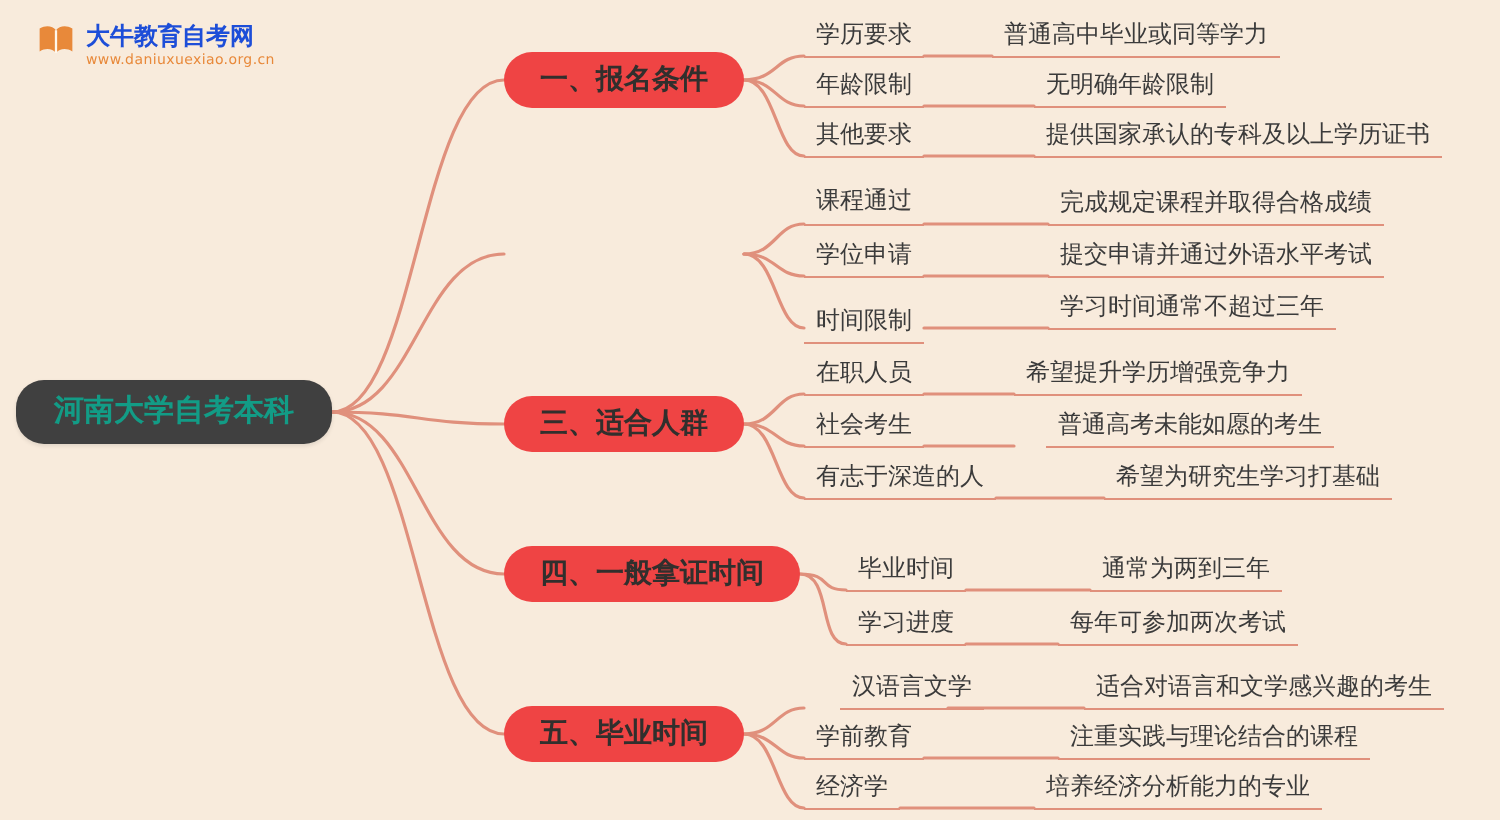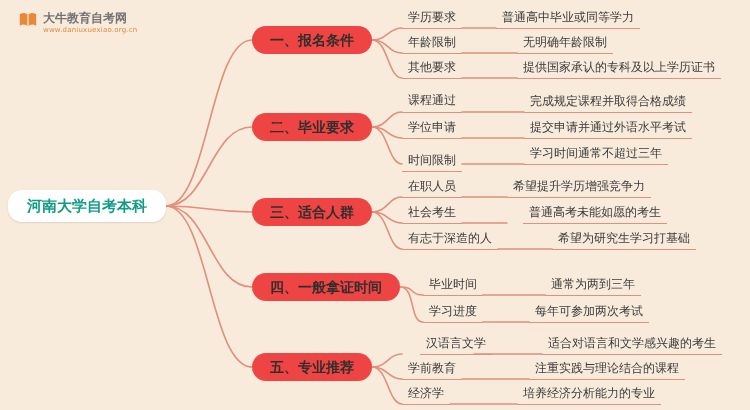--- a/index.html
+++ b/index.html
@@ -2,29 +2,29 @@
 <html><head>
 <meta charset="utf-8">
 <style>
   *{margin:0;padding:0;box-sizing:border-box;}
   html,body{background:#f8ebdc;}
   body{font-family:"DejaVu Sans","Liberation Sans",sans-serif;}
   #canvas{position:relative;width:750px;height:410px;background:#f8ebdc;overflow:hidden;}
   #links{position:absolute;left:0;top:0;width:750px;height:410px;z-index:0;}
   #links path{fill:none;stroke:#e0907c;stroke-width:1.6;stroke-linecap:round;}
   .node{position:absolute;z-index:1;}
-  .root{background:#ffffff;color:#129c86;font-weight:700;font-size:15px;line-height:18px;
+  .root{background:#404040;color:#129c86;font-weight:700;font-size:15px;line-height:18px;
         padding:7px 8px;border-radius:14px;text-align:center;width:158px;
         box-shadow:0 1px 2px rgba(0,0,0,.10);font-family:Liberation Serif, serif;}
   .branch{background:#ef4444;color:#312f2d;font-weight:700;font-size:14px;line-height:16px;
           padding:6px 18px;border-radius:14px;white-space:nowrap;}
   .sub,.leaf{font-size:12px;line-height:14px;color:#3b3b3b;padding:0 6px 4px;
              border-bottom:1.5px solid #e0907c;white-space:nowrap;}
   .logo{position:absolute;left:18px;top:11px;display:flex;gap:5px;align-items:flex-start;z-index:1;}
-  .logo-title{color:#737373;font-weight:700;font-size:12px;line-height:15px;}
+  .logo-title{color:#1d4ed8;font-weight:700;font-size:12px;line-height:15px;}
   .logo-url{color:#e8893a;font-size:7px;line-height:9px;letter-spacing:.2px;}
 </style>
 </head>
 <body>
 
 <div id="canvas">
   <svg id="links" xmlns="http://www.w3.org/2000/svg">
       <path d="M166,206 C208,206 210,40 252,40"></path>
       <path d="M372,40 C388,40 388,28 402,28"></path>
       <path d="M462,28 L496,28"></path>
@@ -67,24 +67,23 @@
     </svg>
     <div class="logo-text">
       <div class="logo-title">大牛教育自考网</div>
       <div class="logo-url">www.daniuxuexiao.org.cn</div>
     </div>
   </div>
 
   <div id="root" class="node root" style="left:8px;top:190px;">河南大学自考本科</div>
 
   <div id="b0" class="node branch" style="left:252px;top:26px;">一、报名条件</div>
-  <div id="b1" class="node branch" style="left:252px;top:113px;">二、毕业要求</div>
   <div id="b2" class="node branch" style="left:252px;top:198px;">三、适合人群</div>
   <div id="b3" class="node branch" style="left:252px;top:273px;">四、一般拿证时间</div>
-  <div id="b4" class="node branch" style="left:252px;top:353px;">五、专业推荐</div>
+  <div id="b4" class="node branch" style="left:252px;top:353px;">五、毕业时间</div>
 
   <div id="s0-0" class="node sub" style="left:402px;top:10px;">学历要求</div>
   <div id="f0-0" class="node leaf" style="left:496px;top:10px;">普通高中毕业或同等学力</div>
   <div id="s0-1" class="node sub" style="left:402px;top:35px;">年龄限制</div>
   <div id="f0-1" class="node leaf" style="left:517px;top:35px;">无明确年龄限制</div>
   <div id="s0-2" class="node sub" style="left:402px;top:60px;">其他要求</div>
   <div id="f0-2" class="node leaf" style="left:517px;top:60px;">提供国家承认的专科及以上学历证书</div>
 
   <div id="s1-0" class="node sub" style="left:402px;top:94px;font-family:Liberation Mono, monospace;">课程通过</div>
   <div id="f1-0" class="node leaf" style="left:524px;top:94px;">完成规定课程并取得合格成绩</div>

